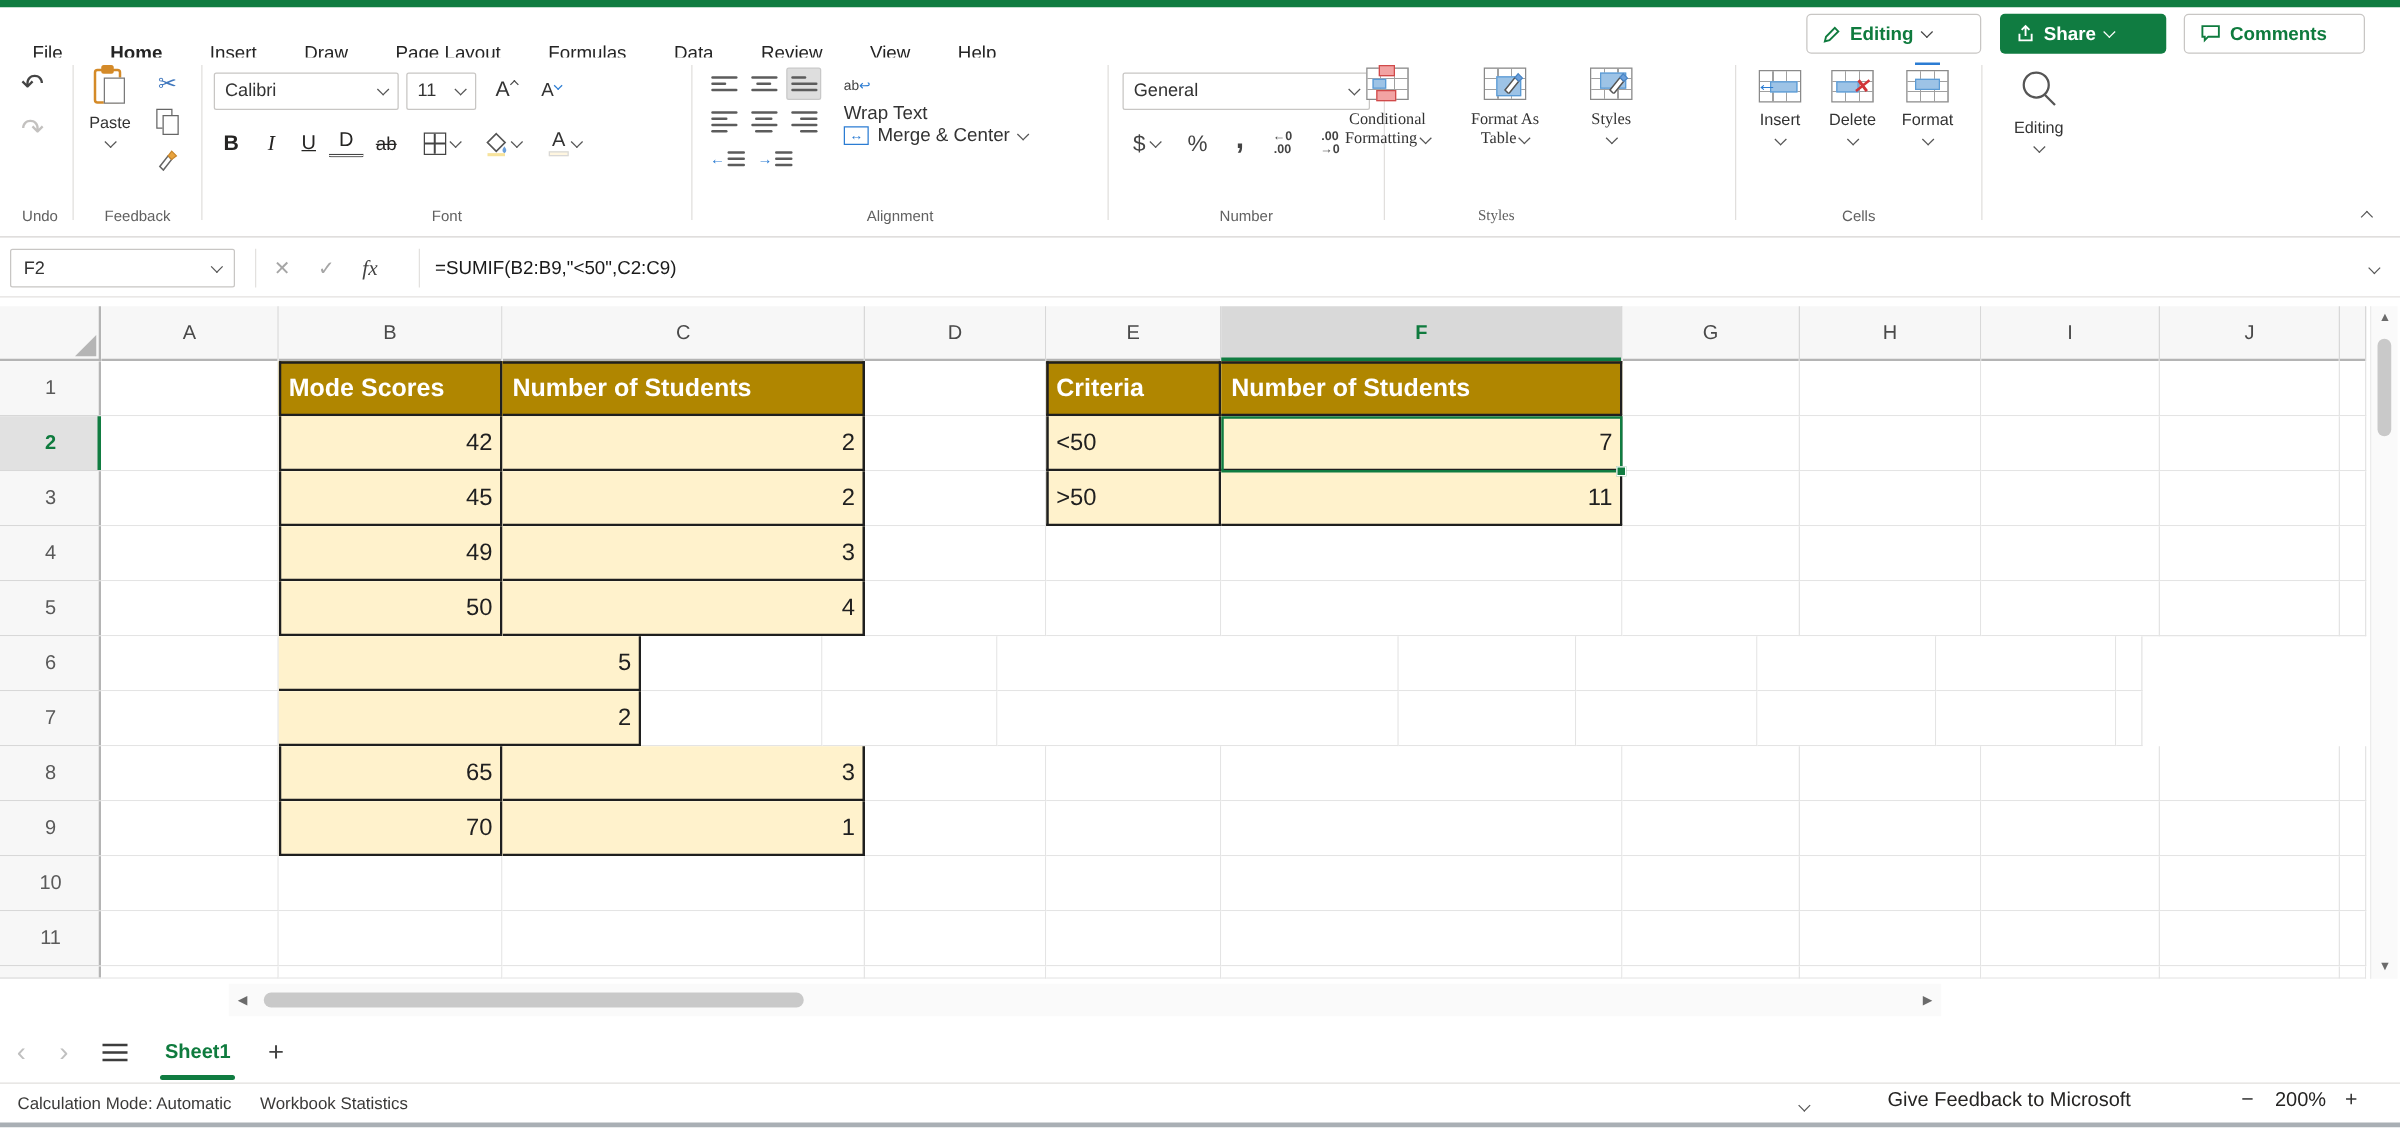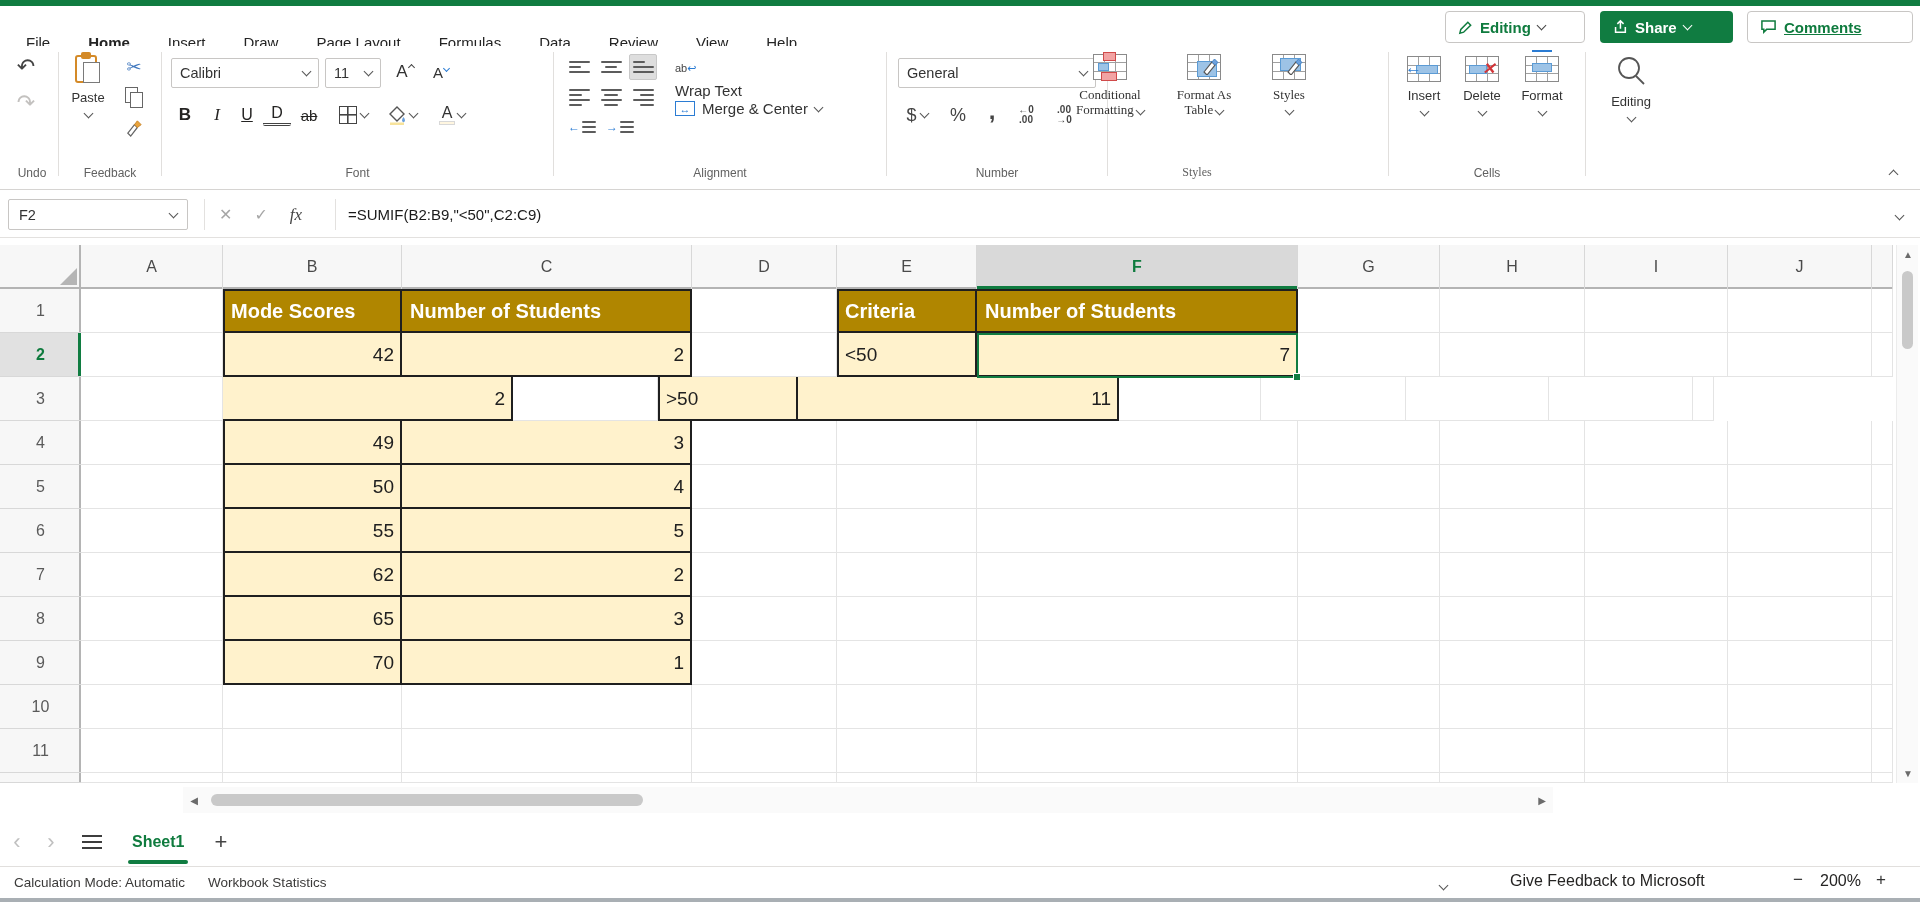--- a/index.html
+++ b/index.html
@@ -179,21 +179,21 @@
     <div class="qbtn solid" style="left:1600px;width:133px;">
       <span>
         <svg width="16" height="16" viewBox="0 0 18 18">
             <path d="M4 9 V15 H15 V9" fill="none" stroke="#fff" stroke-width="1.7"></path>
             <path d="M9.5 11 V2.5 M6 5.5 L9.5 2 L13 5.5" fill="none" stroke="#fff" stroke-width="1.7"></path>
           </svg>
       </span>
       <span>Share</span>
       <span class="chev"></span>
     </div>
-    <div class="qbtn outline" style="left:1747px;width:166px;text-decoration:underline;">
+    <div class="qbtn outline" style="left:1747px;width:145px;">
       <span>
         <svg width="17" height="16" viewBox="0 0 18 17">
             <path d="M2 2 H16 V11 H7 L4 14 V11 H2 Z" fill="none" stroke="#0F7B3E" stroke-width="1.6"></path>
           </svg>
       </span>
       <span>Comments</span>
     </div>
   </div>
 
   <div id="ribbon" class="abs">
@@ -518,20 +518,21 @@
       <div class="wG cl"></div>
         <div class="wH cl"></div>
         <div class="wI cl"></div>
         <div class="wJ cl"></div>
         <div class="wK cl"></div>
     </div>
 
     <div class="grow">
       <div class="w0 rowhdr">3</div>
       <div class="wA cl"></div>
+      <div class="wB cl cream num tb tb-lrb">45</div>
       <div class="wC cl cream num tb tb-rb">2</div>
       <div class="wD cl"></div>
       <div class="wE cl cream txt tb tb-lrb">&gt;50</div>
       <div class="wF cl cream num tb tb-rb">11</div>
       <div class="wG cl"></div>
         <div class="wH cl"></div>
         <div class="wI cl"></div>
         <div class="wJ cl"></div>
         <div class="wK cl"></div>
     </div>
@@ -562,36 +563,34 @@
         <div class="wG cl"></div>
         <div class="wH cl"></div>
         <div class="wI cl"></div>
         <div class="wJ cl"></div>
         <div class="wK cl"></div>
     </div>
 
     <div class="grow">
       <div class="w0 rowhdr">6</div>
       <div class="wA cl"></div>
-      <div class="wB cl cream num tb tb-lrb">55</div>
       <div class="wC cl cream num tb tb-rb">5</div>
       <div class="wD cl"></div>
         <div class="wE cl"></div>
         <div class="wF cl"></div>
         <div class="wG cl"></div>
         <div class="wH cl"></div>
         <div class="wI cl"></div>
         <div class="wJ cl"></div>
         <div class="wK cl"></div>
     </div>
 
     <div class="grow">
       <div class="w0 rowhdr">7</div>
       <div class="wA cl"></div>
-      <div class="wB cl cream num tb tb-lrb">62</div>
       <div class="wC cl cream num tb tb-rb">2</div>
       <div class="wD cl"></div>
         <div class="wE cl"></div>
         <div class="wF cl"></div>
         <div class="wG cl"></div>
         <div class="wH cl"></div>
         <div class="wI cl"></div>
         <div class="wJ cl"></div>
         <div class="wK cl"></div>
     </div>

